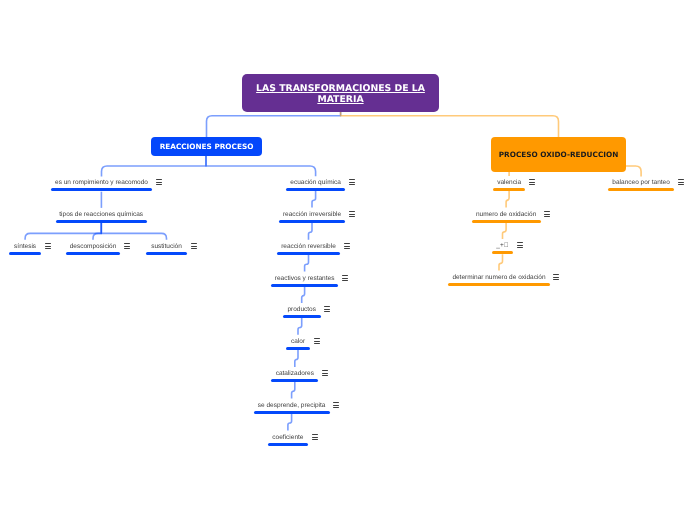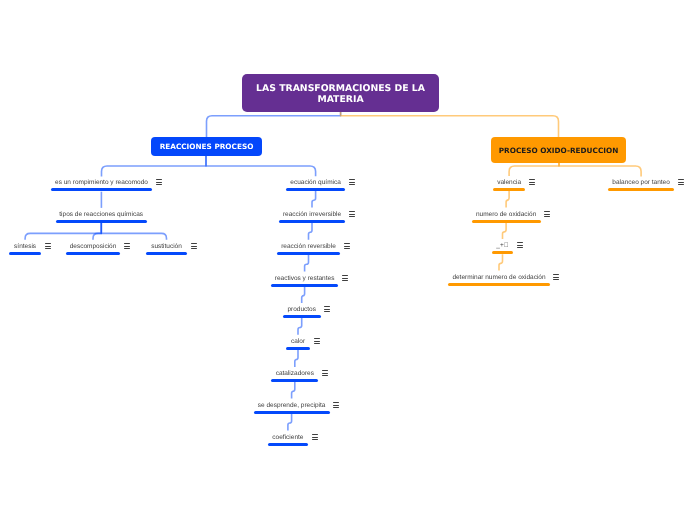--- a/index.html
+++ b/index.html
@@ -2,21 +2,21 @@
 <html style="--node-text: #3d3d3d; --menu-icon: #3f3f3f;"><head>
 <meta charset="utf-8">
 <style>
   html,body{margin:0;padding:0;background:#fff;}
   body{width:696px;height:520px;overflow:hidden;font-family:"Liberation Sans",sans-serif;
     -webkit-font-smoothing:antialiased;text-rendering:geometricPrecision;}
   #stage{position:relative;width:696px;height:520px;background:#fff;}
   svg#links{position:absolute;left:0;top:0;width:696px;height:520px;}
   .rootbox{position:absolute;box-sizing:border-box;border-radius:5px;display:flex;align-items:center;
     justify-content:center;text-align:center;color:#fff;font-weight:bold;
-    font-family:"DejaVu Sans",sans-serif;transform:translateZ(0);}
+    font-family:"DejaVu Sans",sans-serif;transform:translateZ(0);text-decoration:underline;}
   .branchbox{position:absolute;box-sizing:border-box;border-radius:4px;display:flex;align-items:center;
     justify-content:center;text-align:center;font-weight:bold;
     font-family:"DejaVu Sans",sans-serif;transform:translateZ(0);}
   .node{position:absolute;}
   .nwrap{position:absolute;left:0;top:0;}
   .ntext{position:absolute;left:50%;transform:translateX(-50%) translateZ(0);bottom:4.4px;font-size:6.5px;
     color:var(--node-text,#3d3d3d);white-space:nowrap;line-height:8px;}
   .nbar{position:absolute;left:0;bottom:0;height:3px;border-radius:1.5px;}
   .ham{position:absolute;width:6.4px;display:flex;flex-direction:column;gap:1.4px;}
   .ham i{display:block;height:1.15px;background:var(--menu-icon,#3f3f3f);border-radius:.5px;}
@@ -47,21 +47,21 @@
       <path d="M 506.1 222.70000000000002 L 506.1 229.85000000000002 Q 506.1 231.85000000000002 504.1 231.85000000000002 L 504.5 231.85000000000002 Q 502.5 231.85000000000002 502.5 233.85000000000002 L 502.5 239" fill="none" stroke="#ff9900" stroke-width="1.6" stroke-opacity="0.52" stroke-linecap="butt" stroke-linejoin="round"></path>
       <path d="M 502.5 254.20000000000002 L 502.5 261.35 Q 502.5 263.35 500.5 263.35 L 501 263.35 Q 499 263.35 499 265.35 L 499 270.5" fill="none" stroke="#ff9900" stroke-width="1.6" stroke-opacity="0.52" stroke-linecap="butt" stroke-linejoin="round"></path>
     </svg>
   <div id="nodelayer">
     <div class="rootbox" style="left: 242px; top: 74px; width: 197px; height: 37.5px; background: rgb(101, 47, 146); color: rgb(255, 255, 255); font-size: 9.3px; line-height: 11px; padding-top: 1.8px; box-sizing: border-box;">
       <span>LAS TRANSFORMACIONES DE LA MATERIA</span>
     </div>
     <div class="branchbox" style="left: 151px; top: 137px; width: 111px; height: 19px; background: rgb(4, 71, 251); color: rgb(255, 255, 255); font-size: 7.3px;">
       <span>REACCIONES PROCESO</span>
     </div>
-    <div class="branchbox" style="left: 491px; top: 137px; width: 135px; height: 26px; background: rgb(255, 153, 0); color: rgb(28, 28, 28); font-size: 7.3px;">
+    <div class="branchbox" style="left: 491px; top: 137px; width: 135px; height: 35px; background: rgb(255, 153, 0); color: rgb(28, 28, 28); font-size: 7.3px;">
       <span>PROCESO OXIDO-REDUCCION</span>
     </div>
     <div class="node" style="left: 51px; top: 188px; width: 101px; height: 3px;">
       <div class="nwrap" style="width: 101px; height: 3px;">
         <div class="ntext">es un rompimiento y reacomodo</div>
         <div class="nbar" style="width: 101px; height: 3px; background: rgb(4, 73, 251);"></div>
       </div>
       <div class="ham" style="left: 105px; top: -9px;">
           <i></i>
           <i></i>

